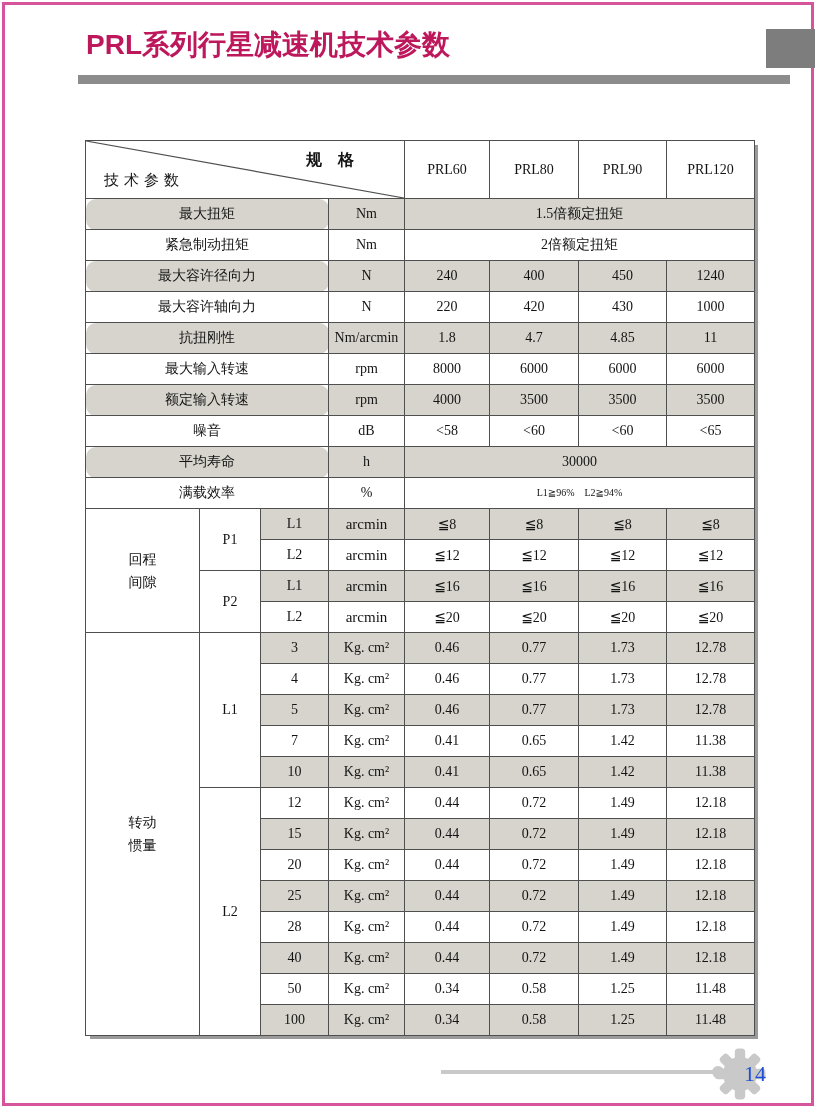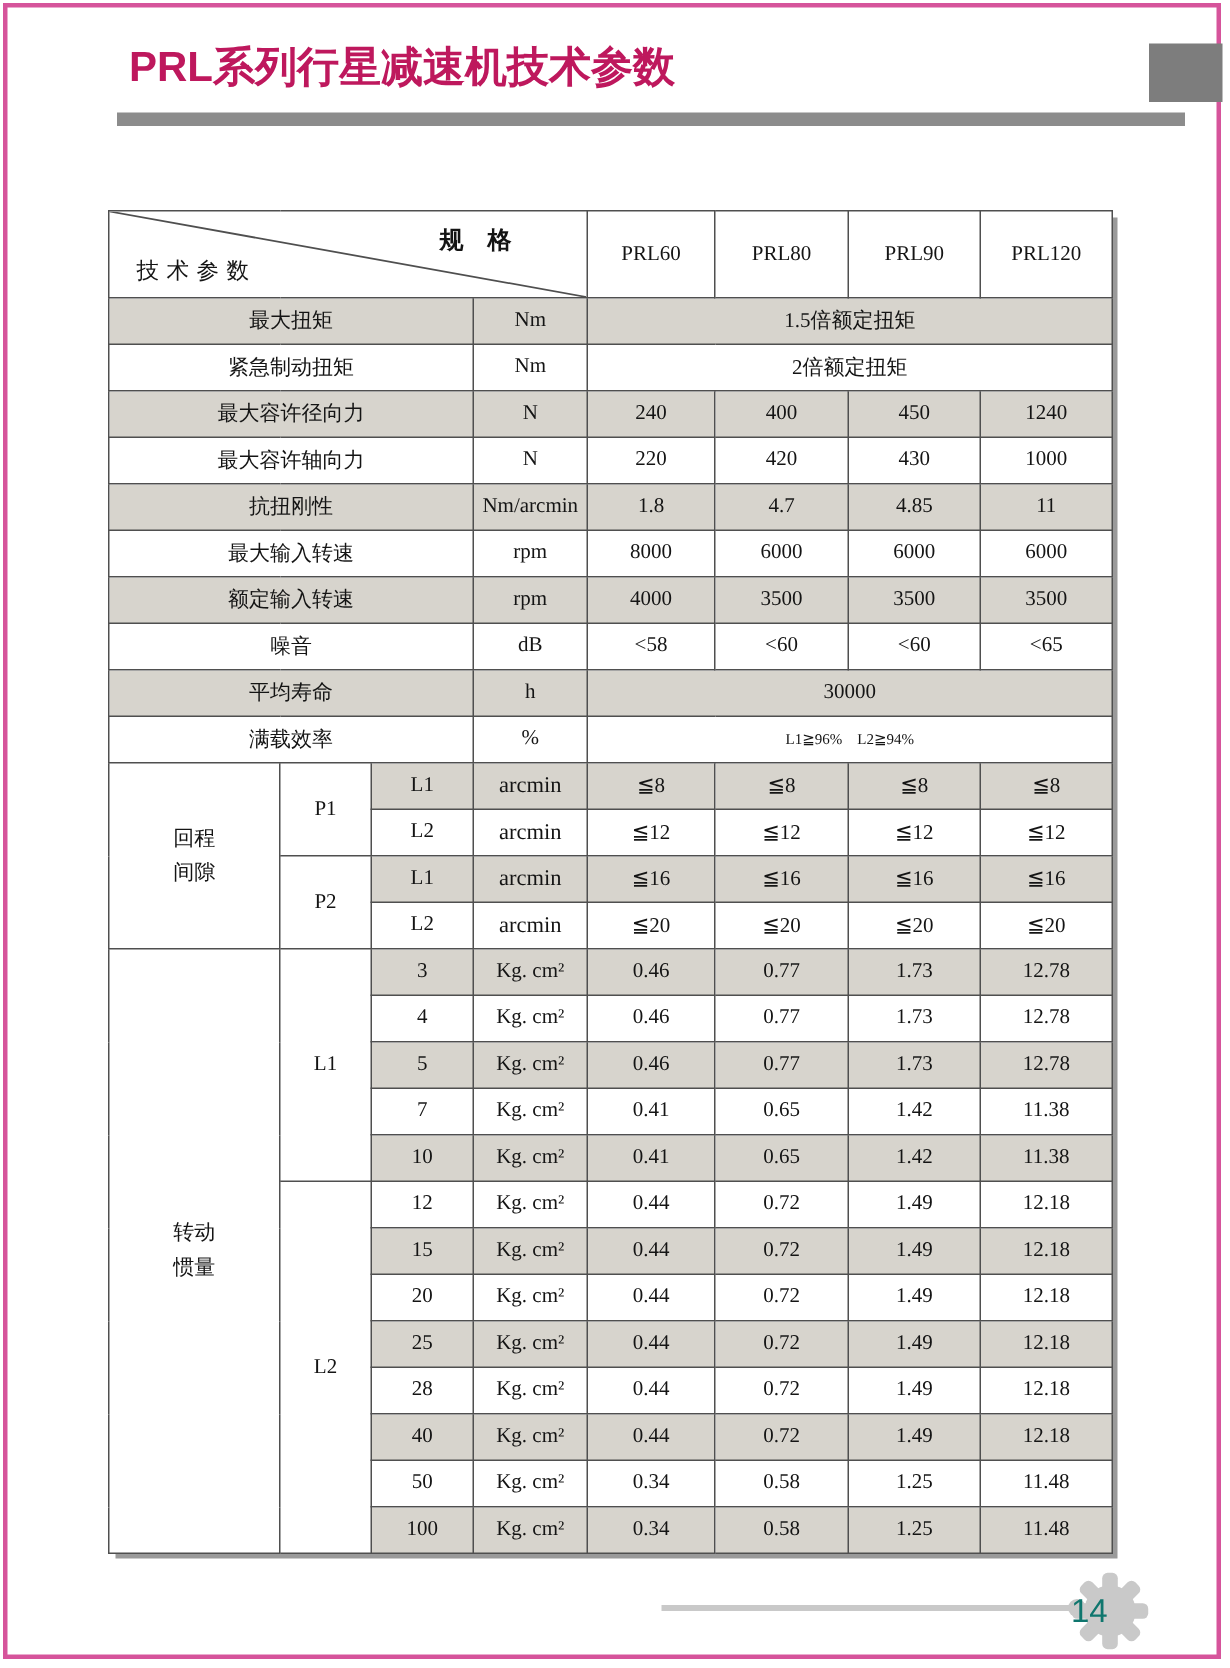--- a/index.html
+++ b/index.html
@@ -5,44 +5,44 @@
   html,body { margin:0; padding:0; background:#ffffff; }
   .page { position:relative; width:820px; height:1112px; background:#ffffff; overflow:hidden;
           font-family:"Liberation Sans","DejaVu Sans",sans-serif; }
   .pink-frame { position:absolute; left:2px; top:2px; width:806px; height:1098px;
                 border:3px solid #d6549b; }
   .page-title { position:absolute; left:86px; top:26px; font-size:28px; font-weight:700;
                 color:#be185d; white-space:nowrap; }
   .title-underline { position:absolute; left:78px; top:75px; width:712px; height:9px; background:#8c8c8c; }
   .corner-square { position:absolute; left:766px; top:29px; width:49px; height:39px; background:#7d7d7d; }
 
-  table.spec { position:absolute; left:72px; top:140px; border-collapse:collapse; table-layout:fixed;
+  table.spec { position:absolute; left:85px; top:140px; border-collapse:collapse; table-layout:fixed;
                background:#ffffff; box-shadow:4px 4px 0 -1px #9a9a9a; }
   table.spec td { border:1px solid #4f4f4f; height:30px; padding:0; text-align:center; vertical-align:middle;
                   font-family:"Liberation Serif","DejaVu Serif",serif; font-size:14px; color:#141414;
                   overflow:hidden; }
   tr.head { height:58px; }
   tr.gray td { background:#d7d4cd; }
   td.wbg { background:#ffffff !important; }
-  td.plabel { font-size:15px; padding-right:56px; }
+  td.plabel { font-size:15px; padding-right:56px;border-radius:10px; }
   td.unit { font-size:13px; }
   td.model { font-size:15px;margin-top:45px; }
   td.glabel { font-size:15px; line-height:23px; }
   td.sub { font-size:14px; }
   td.corner { position:relative; }
   .corner svg { position:absolute; left:0; top:0; width:100%; height:100%; display:block; }
   .corner-top { position:absolute; top:9px; right:44px; font-size:16px; font-weight:600; letter-spacing:6px; }
   .corner-bottom { position:absolute; bottom:8px; left:18px; font-size:15px; font-weight:400; letter-spacing:5px; }
 
   .footer-rule { position:absolute; left:441px; top:1070px; width:276px; height:4px; background:#c9c9c9; }
   .footer-dot { position:absolute; left:712px; top:1066px; width:12px; height:12px; border-radius:50%; background:#c9c9c9; }
   .gear { position:absolute; left:714px; top:1048px; width:52px; height:52px; }
   .gear svg { position:absolute; left:0; top:0; width:52px; height:52px; }
   .gear .num { position:absolute; left:0; top:0; width:52px; height:52px; line-height:52px;
-               text-align:left; font-size:22px; color:#0f766e; font-family:Liberation Sans, sans-serif; }
+               text-align:right; font-size:22px; color:#1d4ed8; font-family:Liberation Serif, serif; }
 </style>
 </head>
 <body>
 
 <div class="page">
   <div class="pink-frame"></div>
 
   <div class="page-title">PRL系列行星减速机技术参数</div>
   <div class="title-underline"></div>
   <div class="corner-square"></div>

